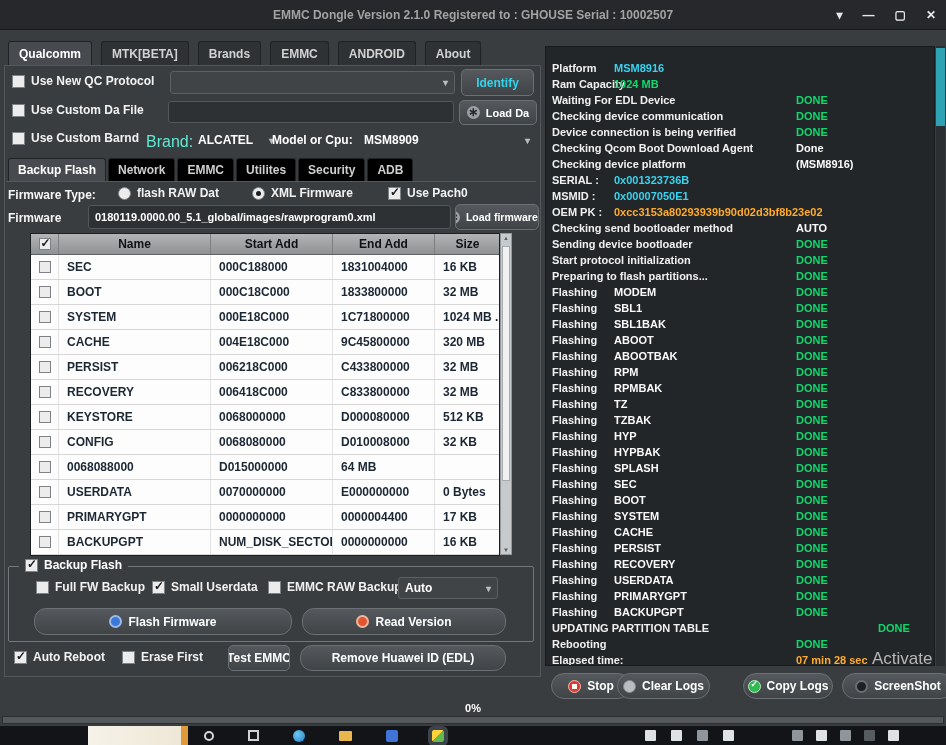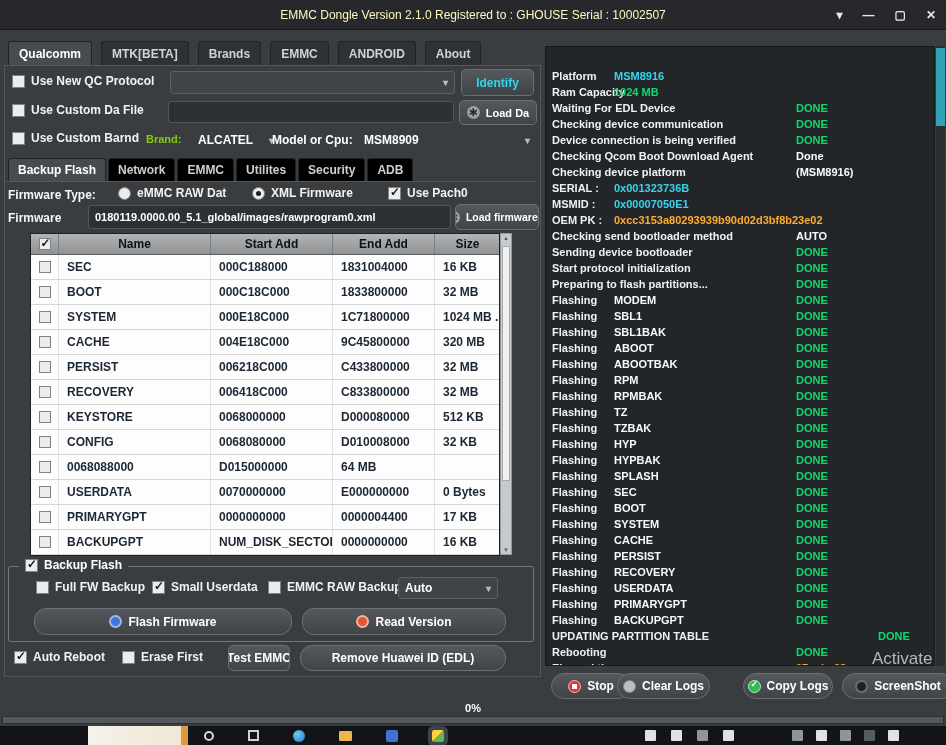--- a/index.html
+++ b/index.html
@@ -1,21 +1,21 @@
 <!DOCTYPE html>
 <html><head>
 <meta charset="utf-8">
 <style>
   *{margin:0;padding:0;box-sizing:border-box}
   body{background:#222;font-family:"Liberation Sans",sans-serif}
   .screen{position:relative;width:946px;height:745px;background:#3a3d40;overflow:hidden}
 
   
   .titlebar{position:absolute;left:0;top:0;width:100%;height:30px;background:#26282b;display:flex;align-items:center;justify-content:center;border-bottom:1px solid #1a1c1e}
-  .title{color:#fef9c3;font-size:12px;font-weight:normal}
+  .title{color:#a3a3a3;font-size:12px;font-weight:bold}
   .win-controls{position:absolute;right:10px;top:0;height:30px;display:flex;align-items:center;gap:20px;color:#e8e8e8;font-size:12px;font-weight:bold}
 
   
   .tabs{position:absolute;left:8px;top:41px;display:flex;gap:9px}
   .tab{padding:5px 10px;background:#2f3234;border:1px solid #202224;border-bottom:none;border-radius:3px 3px 0 0;color:#d2d2d2;font-weight:bold;font-size:12px}
   .tab.active{background:#474b4f;color:#fff}
   .left-frame{position:absolute;left:4px;top:65px;width:537px;height:612px;border:1px solid #54585c}
   .subtab-line{position:absolute;left:6px;top:181px;width:530px;height:1px;background:#55595d}
 
   
@@ -28,21 +28,21 @@
   .r-qc{left:12px;top:74px}.r-da{left:12px;top:103px}.r-brand{left:12px;top:131px}
   .r-raw{left:118px;top:186px}.r-xml{left:252px;top:186px}.r-pach{left:388px;top:186px}
   .g-full{left:36px;top:580px}.g-small{left:152px;top:580px}.g-raw{left:268px;top:580px}
   .g-reboot{left:14px;top:650px}.g-erase{left:122px;top:650px}
 
   .combo{background:#404447;border:1px solid #5c6064;border-radius:3px;display:flex;align-items:center;color:#fff;font-weight:bold;font-size:12px;padding:0 6px;justify-content:space-between}
   .combo.flat{background:transparent;border:none;padding:0}
   .caret{color:#b9bcbe;font-size:10px}
   .qc-combo{position:absolute;left:170px;top:71px;width:285px;height:23px;justify-content:flex-end}
   .da-input{position:absolute;left:168px;top:101px;width:286px;height:22px;background:#2e3134;border:1px solid #53575b;border-radius:3px}
-  .brand-label{position:absolute;left:146px;top:133px;color:#84cc16;font-weight:bold;font-size:11px}
+  .brand-label{position:absolute;left:146px;top:133px;color:#5eead4;font-weight:normal;font-size:16px}
   .brand-combo{position:absolute;left:198px;top:129px;width:70px;height:22px;gap:16px}
   .model-label{position:absolute;left:272px;top:133px;color:#fff;font-weight:bold;font-size:12px}
   .model-combo{position:absolute;left:364px;top:129px;width:166px;height:22px}
 
   .btn{display:flex;align-items:center;justify-content:center;gap:6px;background:linear-gradient(#55595d,#404447);border:1px solid #6b7075;border-radius:5px;color:#fff;font-weight:bold;font-size:12px;cursor:default;white-space:nowrap;overflow:hidden}
   .identify{position:absolute;left:461px;top:69px;width:73px;height:27px;color:#2fd5ea}
   .loadda{position:absolute;left:459px;top:100px;width:78px;height:25px;font-size:11px}
   .loadfw{position:absolute;left:455px;top:204px;width:84px;height:26px;font-size:10.5px;padding:0 4px}
   .ast-icon{width:13px;height:13px;border-radius:50%;background:#9aa0a5;color:#26282b;font-weight:bold;line-height:13px;text-align:center;font-size:12px;flex:none}
 
@@ -81,21 +81,21 @@
   .dot.blue{background:#3a79d8;border:2px solid #9db9e8}
   .dot.orangeb{background:#e2552f;border:2px solid #f0b79e}
   .dot.red{background:#e03a2f;border:1px solid #f3b8b3}
   .dot.red::after{content:"";position:absolute;left:3px;top:3px;width:5px;height:5px;background:#fff}
   .dot.gray{background:#b9bdc0;border:1px solid #85898c}
   .dot.green{background:#2fbb4f;border:1px solid #bfe9c8}
   .dot.green::after{content:"\2713";position:absolute;left:2px;top:-2px;font-size:9px;color:#fff;font-weight:bold}
   .dot.dark{background:#1e2023;border:2px solid #6a6e72}
 
   
-  .logpanel{position:absolute;left:545px;top:46px;width:390px;height:620px;background:#232628;border:1px solid #17191b;padding-top:22px;overflow:hidden}
+  .logpanel{position:absolute;left:545px;top:46px;width:390px;height:620px;background:#232628;border:1px solid #17191b;padding-top:14px;overflow:hidden}
   .log-line{position:relative;height:16px}
   .ll-label{position:absolute;left:6px;top:1px;font-size:11px;font-weight:bold;color:#f0f0f0;white-space:nowrap}
   .ll-sub{position:absolute;left:68px;top:1px;font-size:11px;font-weight:bold;white-space:nowrap}
   .ll-val{position:absolute;left:250px;top:1px;font-size:11px;font-weight:bold;white-space:nowrap}
   .cyan{color:#38d3f0}.green{color:#0fd96c}.orange{color:#ffab2e}.white{color:#fafafa}
   .far{left:332px}
   .log-scroll{position:absolute;left:936px;top:46px;width:9px;height:620px;background:#2c2f32}
   .log-thumb{position:absolute;left:0;top:2px;width:9px;height:78px;background:#2fa3b4}
 
   
@@ -206,21 +206,21 @@
 
       <div class="stab">Security</div>
 
       <div class="stab">ADB</div>
 
   </div>
 
   <span class="fw-type-label">Firmware Type:</span>
   <div class="opt-row r-raw">
     <span class="rad"></span>
-    <span>eMMC RAW Dat</span>
+    <span>flash RAW Dat</span>
   </div>
   <div class="opt-row r-xml">
     <span class="rad checked"></span>
     <span>XML Firmware</span>
   </div>
   <div class="opt-row r-pach">
     <span class="chk checked"></span>
     <span>Use Pach0</span>
   </div>
 

